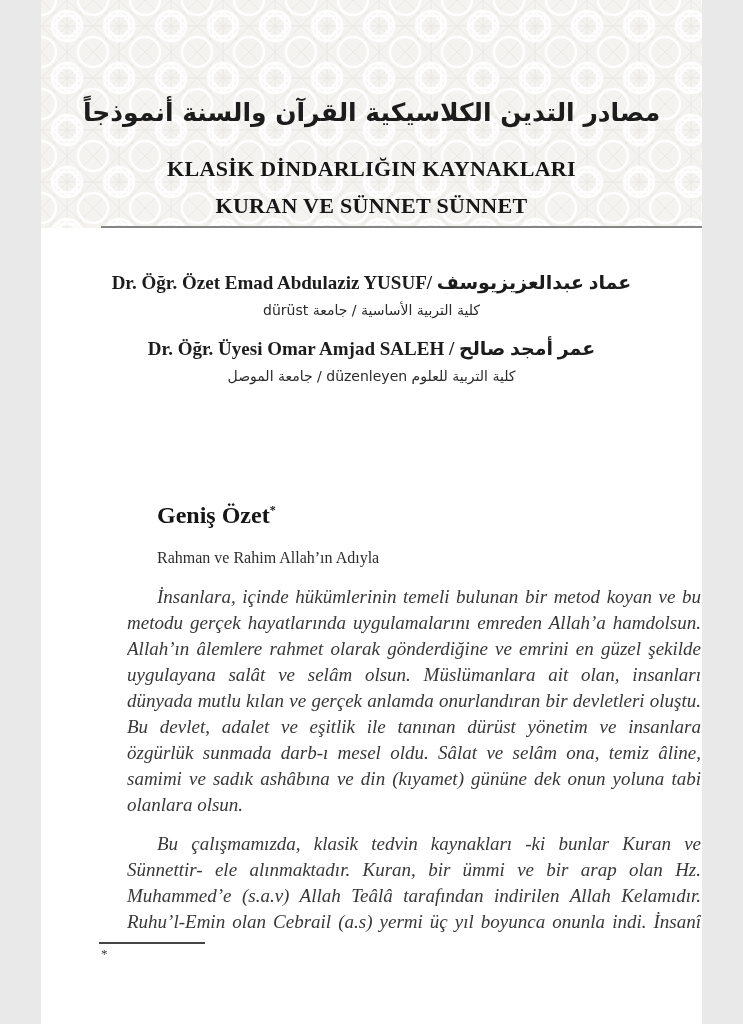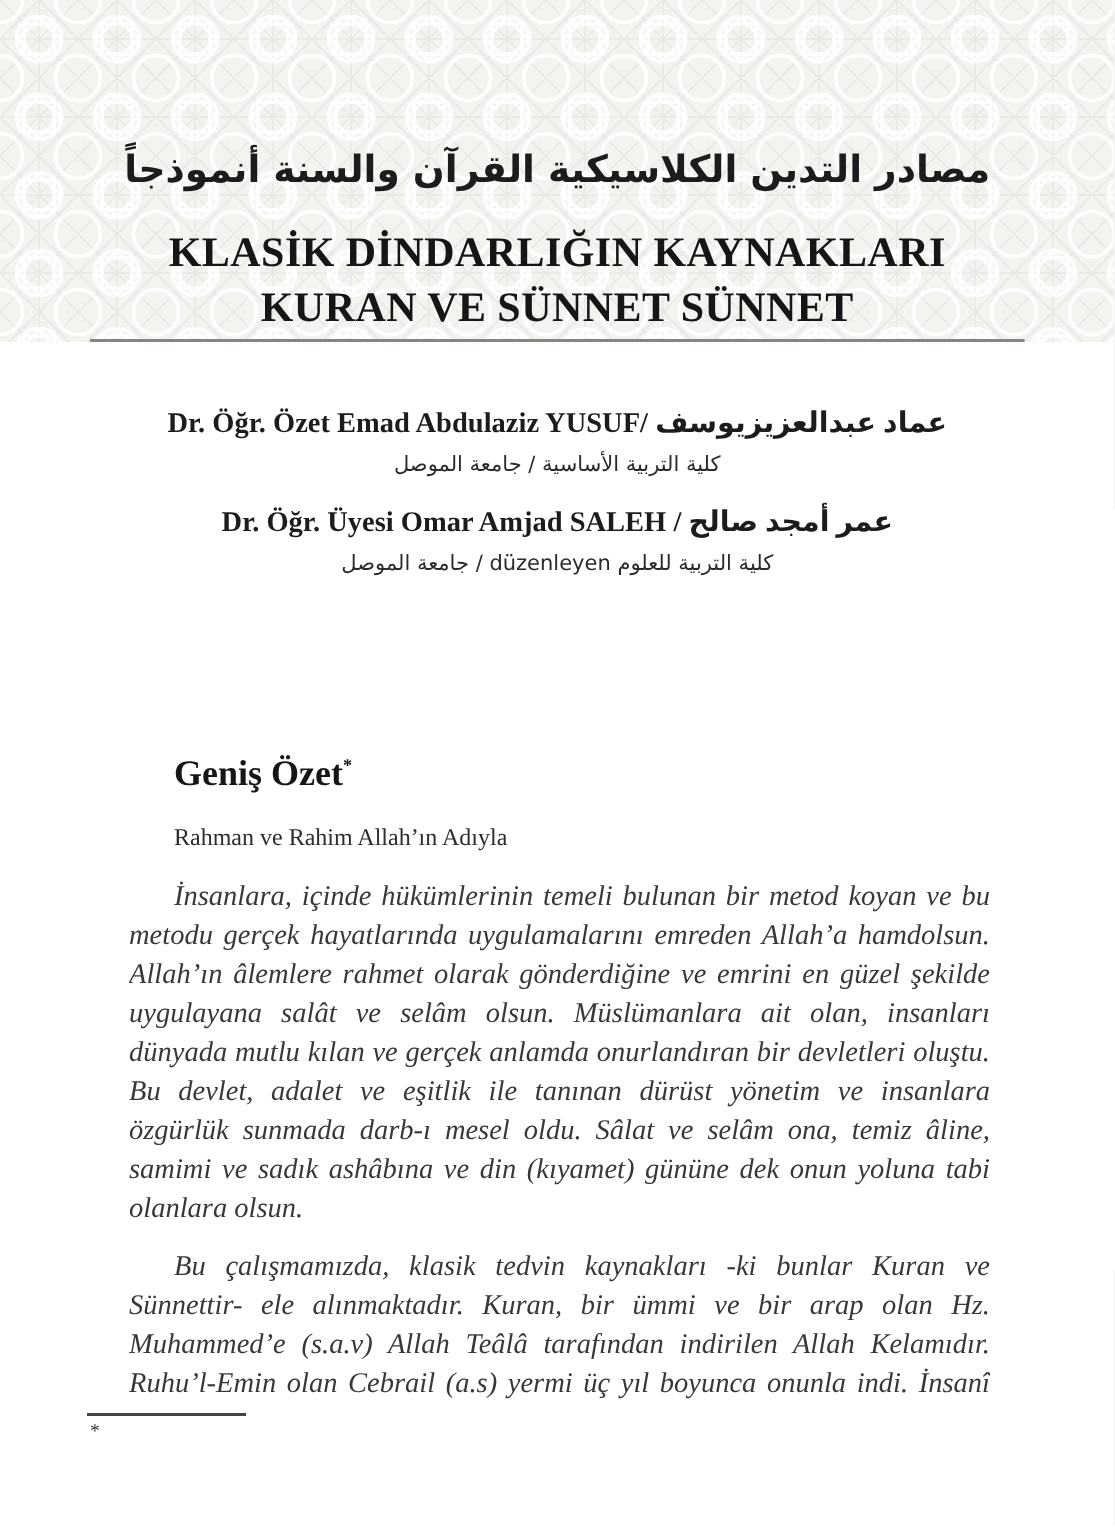--- a/index.html
+++ b/index.html
@@ -1,19 +1,19 @@
 <!DOCTYPE html>
 <html lang="tr"><head>
 <meta charset="utf-8">
 <style>
   * { margin: 0; padding: 0; box-sizing: border-box; }
   html, body { background: #e9e9e9; }
   .page {
     position: relative;
-    width: 743px;
+    width: 661px;
     height: 1024px;
     margin: 0 auto;
     background: #ffffff;
     overflow: hidden;
     font-family: "Liberation Serif", "DejaVu Serif", serif;
     color: #2f2f2f;
   }
   .pattern-band {
     position: absolute;
     top: 0; left: 0;
@@ -31,21 +31,21 @@
     font-size: 25px;
     line-height: 46px;
     color: #1c1c1c;
   }
   .main-title {
     position: absolute;
     top: 150px; left: 0; right: 0;
     z-index: 2;
     text-align: center;
     font-weight: 700;
-    font-size: 28px;
+    font-size: 22px;
     line-height: 37px;
     letter-spacing: 0.3px;
     color: #161616;
   }
   .title-rule {
     position: absolute;
     top: 226px; left: 60px;
     width: 623px;
     border-top: 2px solid #858585;
     z-index: 2;
@@ -166,21 +166,21 @@
   <div class="main-title">
     <div>KLASİK DİNDARLIĞIN KAYNAKLARI</div>
     <div>KURAN VE SÜNNET SÜNNET</div>
   </div>
 
   <div class="title-rule"></div>
 
   <div class="authors">
     <div>
       <div class="author-name">Dr. Öğr. Özet Emad Abdulaziz YUSUF/ عماد عبدالعزيزيوسف</div>
-      <div class="author-affiliation">كلية التربية الأساسية / جامعة الموصل</div>
+      <div class="author-affiliation">كلية التربية الأساسية / جامعة dürüst</div>
     </div>
     <div>
       <div class="author-name">Dr. Öğr. Üyesi Omar Amjad SALEH / عمر أمجد صالح</div>
       <div class="author-affiliation">كلية التربية للعلوم düzenleyen / جامعة الموصل</div>
     </div>
   </div>
 
   <div class="summary">
     <div class="summary-heading">
       <span>Geniş Özet</span><sup>*</sup>

